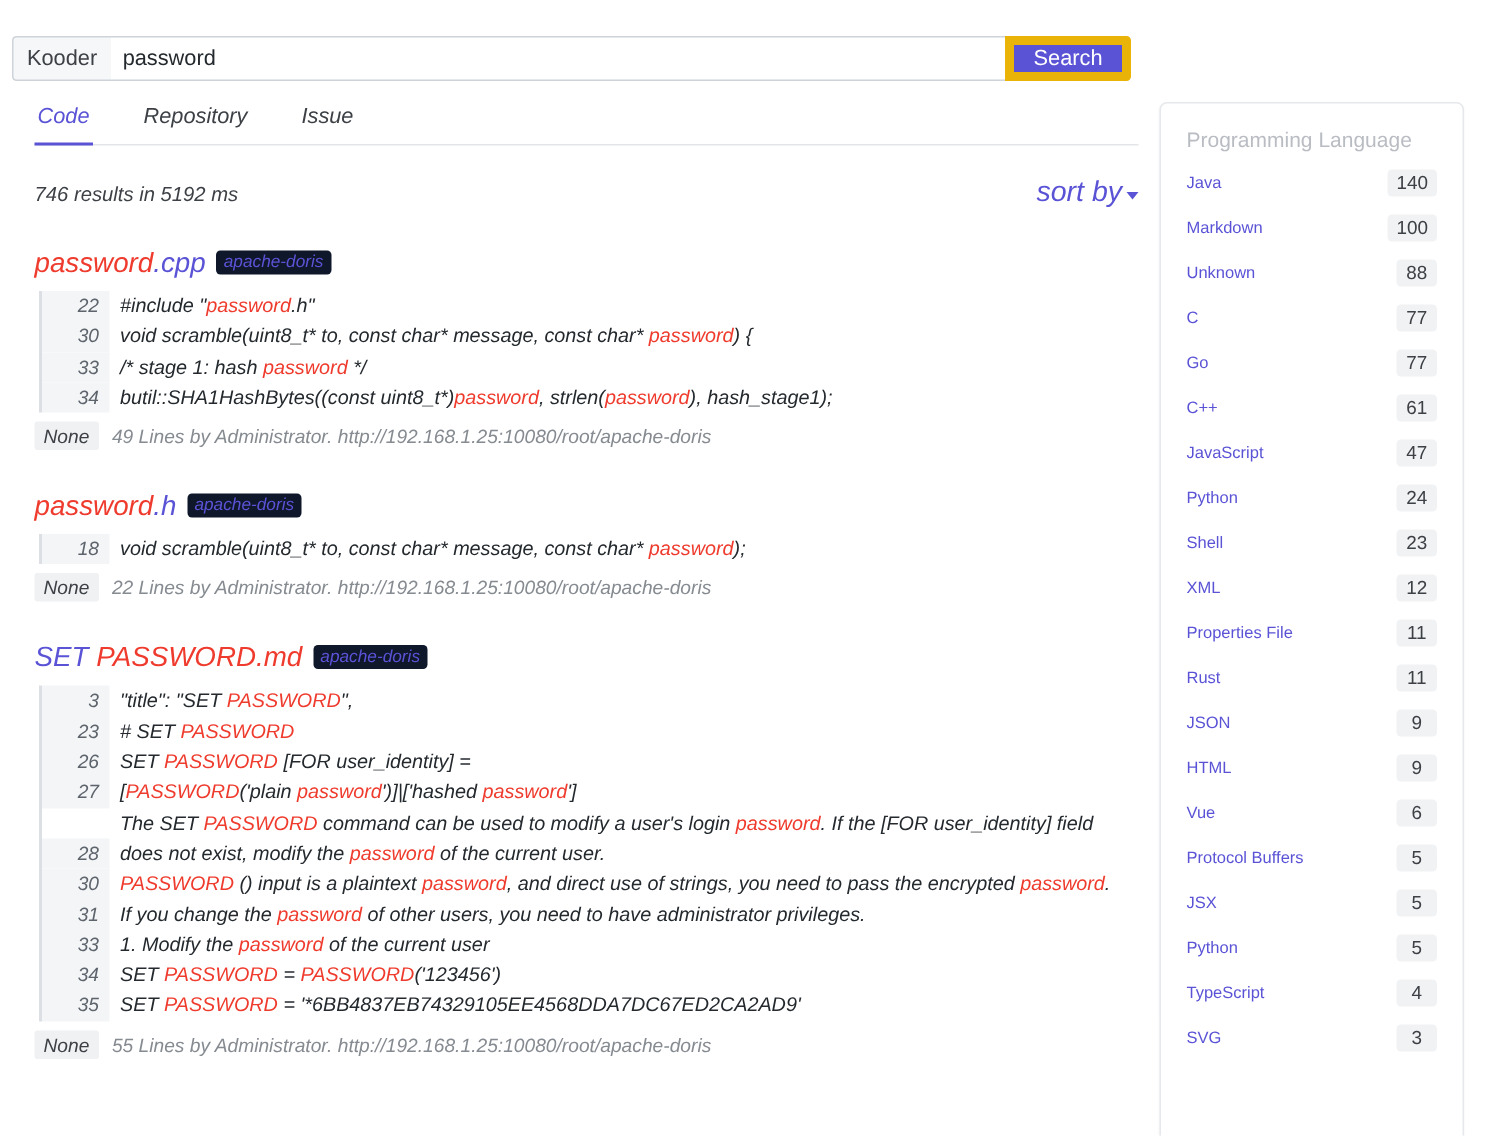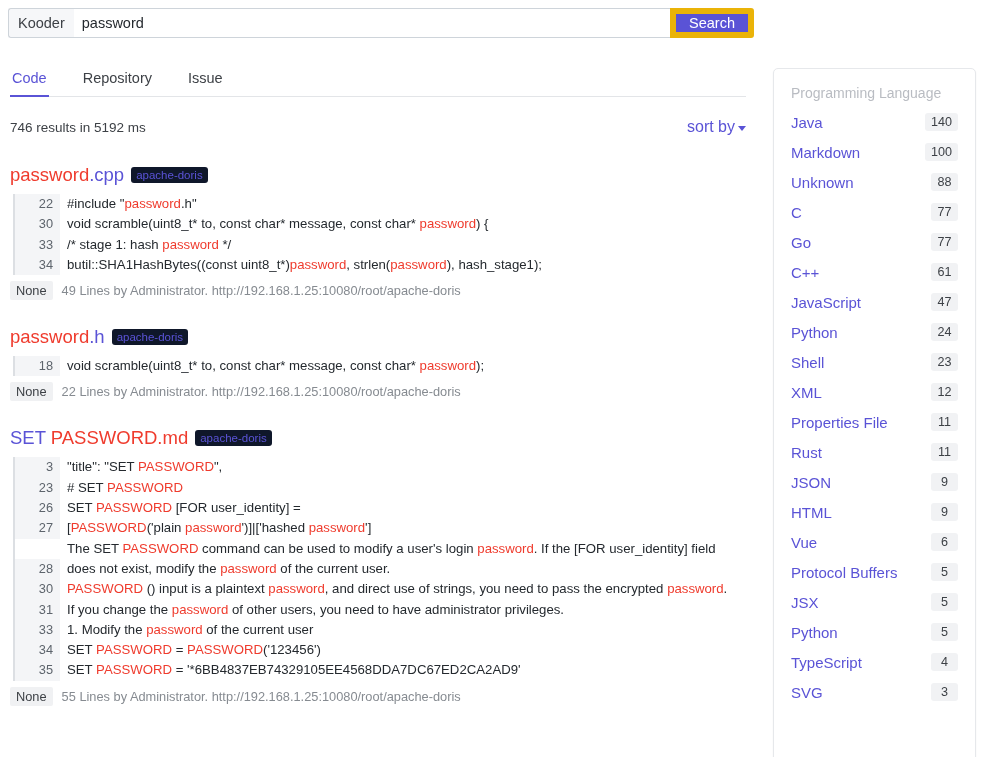--- a/index.html
+++ b/index.html
@@ -13,21 +13,21 @@
     height: 757px;
     overflow: hidden;
     position: relative;
     color: #24292e;
   }
 
   
   .searchbar {
     position: absolute;
     left: 8px;
-    top: 8px;
+    top: 24px;
     width: 746px;
     height: 30px;
     display: flex;
     align-items: stretch;
   }
   .search-prefix {
     display: flex;
     align-items: center;
     justify-content: center;
     padding: 0 9px;
@@ -59,23 +59,24 @@
     font-size: 14.5px;
     font-family: "Liberation Sans", sans-serif;
     padding: 0 13px;
     cursor: pointer;
     white-space: nowrap;
   }
 
   
   .main {
     position: absolute;
-    left: 10px;
+    left: 23px;
     top: 66px;
     width: 736px;
+    font-style: italic;
   }
 
   .tabs {
     display: flex;
     gap: 32px;
     border-bottom: 1px solid #e3e5e8;
     padding-bottom: 0;
   }
   .tab {
     font-size: 14.5px;
@@ -103,21 +104,21 @@
     align-items: baseline;
     justify-content: space-between;
     margin-top: 21px;
     height: 20px;
   }
   .result-count {
     font-size: 13.5px;
     color: #3d4146;
   }
   .sort-by {
-    font-size: 16px;
+    font-size: 19px;
     color: #5a53d6;
     cursor: pointer;
     display: flex;
     align-items: center;
     gap: 3px;
   }
   .caret {
     display: inline-block;
     width: 0;
     height: 0;
@@ -226,21 +227,21 @@
     padding: 0 17px 6px 17px;
   }
   .facet {
     display: flex;
     align-items: center;
     justify-content: space-between;
     padding: 6px 17px 6px 17px;
     cursor: pointer;
   }
   .facet-label {
-    font-size: 15px;
+    font-size: 11px;
     color: #5a53d6;
     white-space: nowrap;
   }
   .facet-count {
     font-size: 12.6px;
     color: #3d4146;
     background: #f1f2f4;
     border-radius: 3px;
     padding: 2px 6px;
     min-width: 15px;

